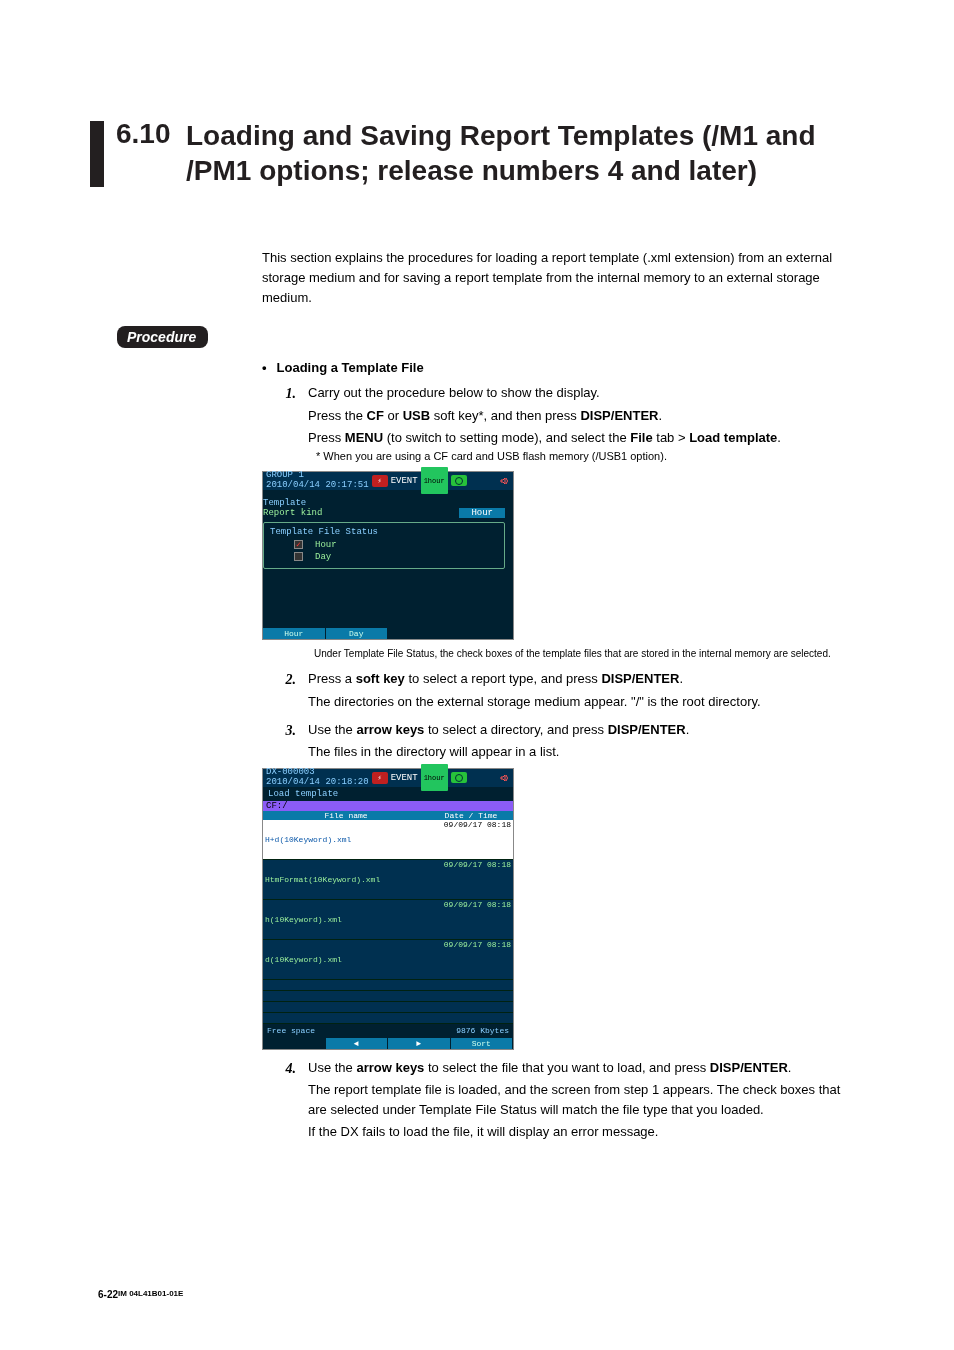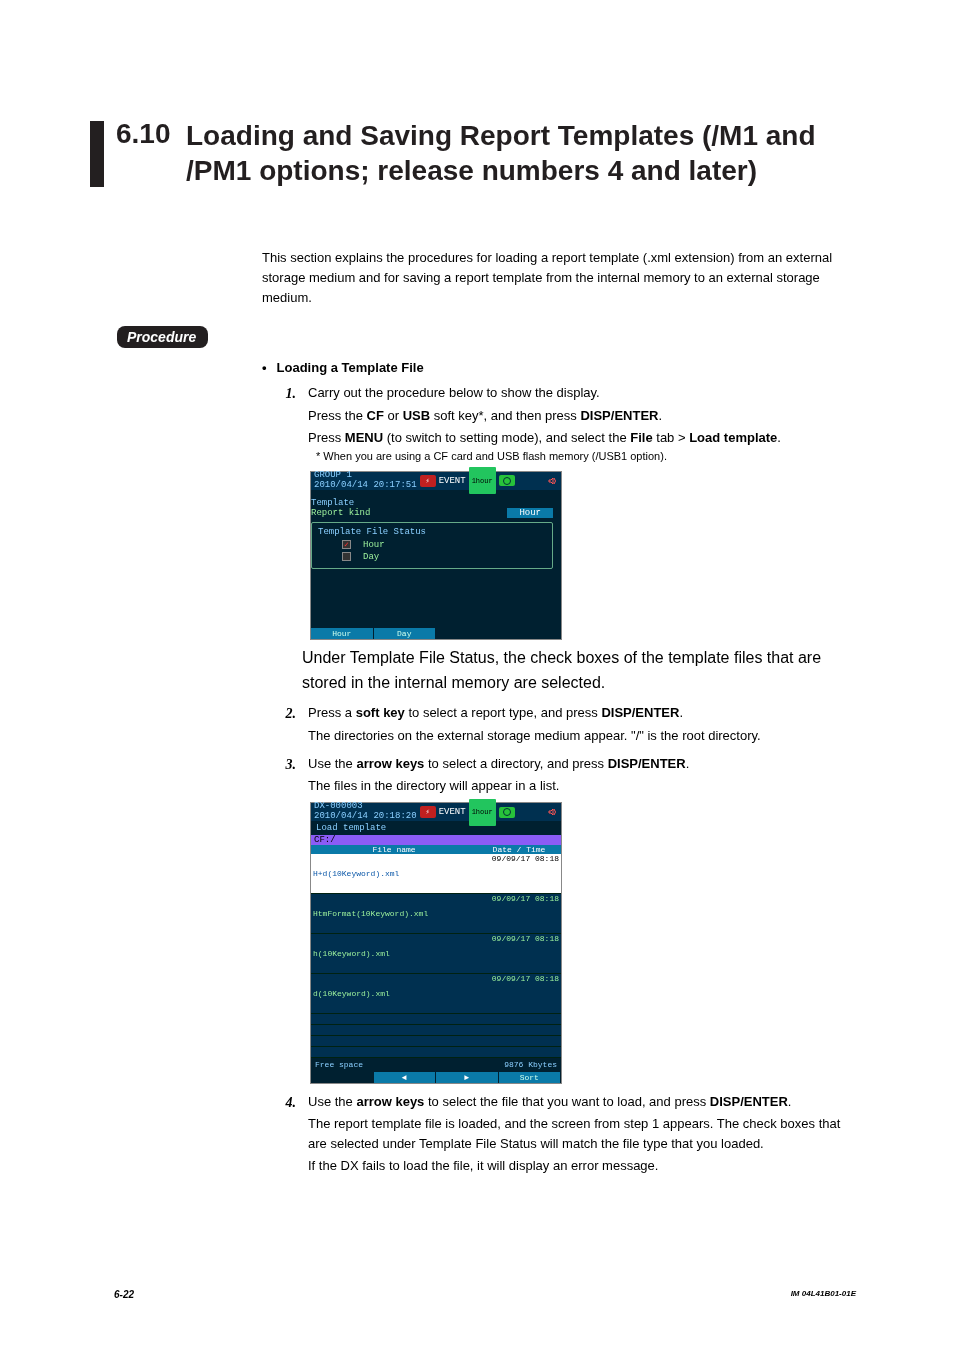--- a/index.html
+++ b/index.html
@@ -89,21 +89,20 @@
     font-family: Georgia, 'Times New Roman', serif;
     font-size: 14px;
   }
   .step-body { flex: 1; }
   .step-body .sub { margin-top: 2px; }
   .step-body .note { font-size: 11px; margin-left: 8px; text-indent: -8px; padding-left: 8px; }
   .step-body .note::before { content: "* "; }
   b { font-weight: bold; }
 
   .device-screen {
-    margin-left: 48px;
     margin-top: 6px;
     width: 252px;
     border: 1px solid #888;
     font-family: "Courier New", monospace;
     font-size: 9px;
     color: #9df29d;
     background: #002030;
     position: relative;
   }
   .ds-header {
@@ -166,36 +165,35 @@
   .ds-thead div:last-child{width:84px; text-align:center;}
   .ds-table-row { display:flex; background:#003050; border-bottom:1px solid #021; font-size:8px; }
   .ds-table-row.sel { background:#fff; color:#000; }
   .ds-table-row.sel .c1{ color:#0a57a8; }
   .ds-table-row .c1{flex:1; padding:15px 2px; overflow:hidden; white-space:nowrap;}
   .ds-table-row .c2{width:84px; text-align:right; padding-right:2px;}
   .ds-empty-row { height:11px; background:#003050; border-bottom:1px solid #021;}
   .ds-free { display:flex; justify-content:space-between; padding:2px 4px; font-size:8px; color:#8acfff;}
 
   .after-screen {
-    margin-left: 40px;
+    margin-left: 52px;
     margin-top: 6px;
-    font-size: 16px;
+    font-size: 10px;
     line-height: 1.55;
   }
 
   .footer {
     position: absolute;
     bottom: 50px;
-    left: 114px;
+    left: 98px;
     right: 98px;
     display: flex;
-    justify-content: space-between;
+    justify-content: flex-start;
     font-size: 10px;
     font-weight: bold;
-    font-style: italic;
   }
   .footer .manual { font-size: 8px; font-weight: bold; }
 </style>
 </head>
 <body>
 
 <div class="page">
   <div class="section-header">
     <div class="accent-bar"></div>
     <div class="section-number">6.10</div>

